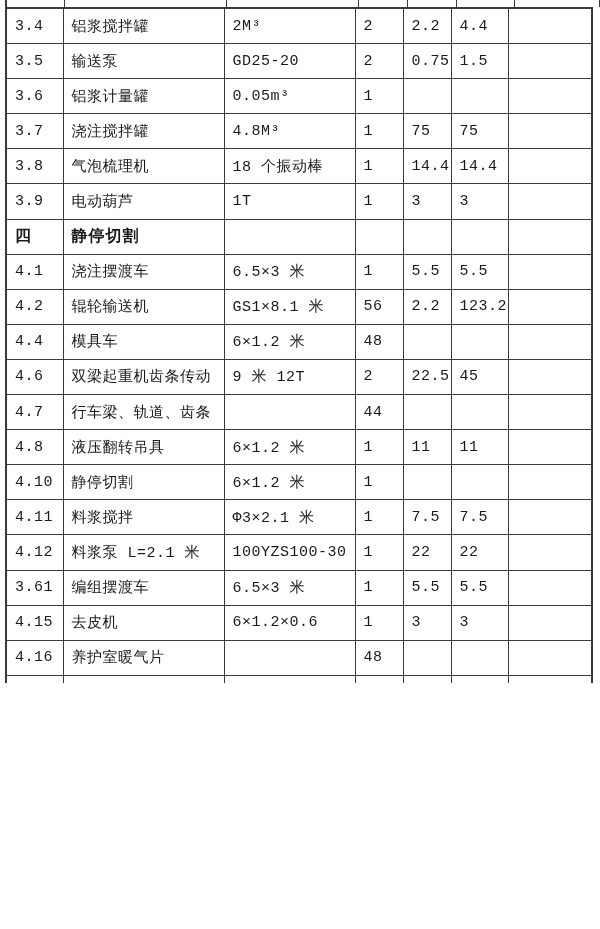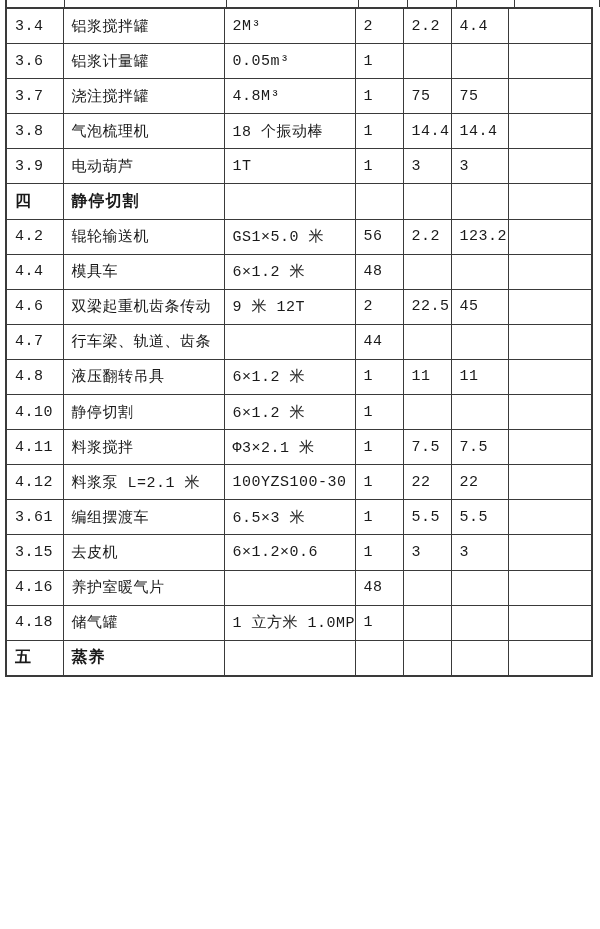--- a/index.html
+++ b/index.html
@@ -95,20 +95,29 @@
         <tr>
       <td class="col-index">3.4</td>
       <td class="col-name">铝浆搅拌罐</td>
       <td class="col-spec">2M³</td>
       <td class="col-qty">2</td>
       <td class="col-power">2.2</td>
       <td class="col-total">4.4</td>
       <td class="col-note"></td>
     </tr>
         <tr>
+      <td class="col-index">3.5</td>
+      <td class="col-name">输送泵</td>
+      <td class="col-spec">GD25-20</td>
+      <td class="col-qty">2</td>
+      <td class="col-power">0.75</td>
+      <td class="col-total">1.5</td>
+      <td class="col-note"></td>
+    </tr>
+        <tr>
       <td class="col-index">3.6</td>
       <td class="col-name">铝浆计量罐</td>
       <td class="col-spec">0.05m³</td>
       <td class="col-qty">1</td>
       <td class="col-power"></td>
       <td class="col-total"></td>
       <td class="col-note"></td>
     </tr>
         <tr>
       <td class="col-index">3.7</td>
@@ -140,23 +149,32 @@
         <tr class="section">
       <td class="col-index">四</td>
       <td class="col-name">静停切割</td>
       <td class="col-spec"></td>
       <td class="col-qty"></td>
       <td class="col-power"></td>
       <td class="col-total"></td>
       <td class="col-note"></td>
     </tr>
         <tr>
+      <td class="col-index">4.1</td>
+      <td class="col-name">浇注摆渡车</td>
+      <td class="col-spec">6.5×3 米</td>
+      <td class="col-qty">1</td>
+      <td class="col-power">5.5</td>
+      <td class="col-total">5.5</td>
+      <td class="col-note"></td>
+    </tr>
+        <tr>
       <td class="col-index">4.2</td>
       <td class="col-name">辊轮输送机</td>
-      <td class="col-spec">GS1×5.0 米</td>
+      <td class="col-spec">GS1×8.1 米</td>
       <td class="col-qty">56</td>
       <td class="col-power">2.2</td>
       <td class="col-total">123.2</td>
       <td class="col-note"></td>
     </tr>
         <tr>
       <td class="col-index">4.4</td>
       <td class="col-name">模具车</td>
       <td class="col-spec">6×1.2 米</td>
       <td class="col-qty">48</td>
@@ -221,21 +239,21 @@
         <tr>
       <td class="col-index">3.61</td>
       <td class="col-name">编组摆渡车</td>
       <td class="col-spec">6.5×3 米</td>
       <td class="col-qty">1</td>
       <td class="col-power">5.5</td>
       <td class="col-total">5.5</td>
       <td class="col-note"></td>
     </tr>
         <tr>
-      <td class="col-index">3.15</td>
+      <td class="col-index">4.15</td>
       <td class="col-name">去皮机</td>
       <td class="col-spec">6×1.2×0.6</td>
       <td class="col-qty">1</td>
       <td class="col-power">3</td>
       <td class="col-total">3</td>
       <td class="col-note"></td>
     </tr>
         <tr>
       <td class="col-index">4.16</td>
       <td class="col-name">养护室暖气片</td>

